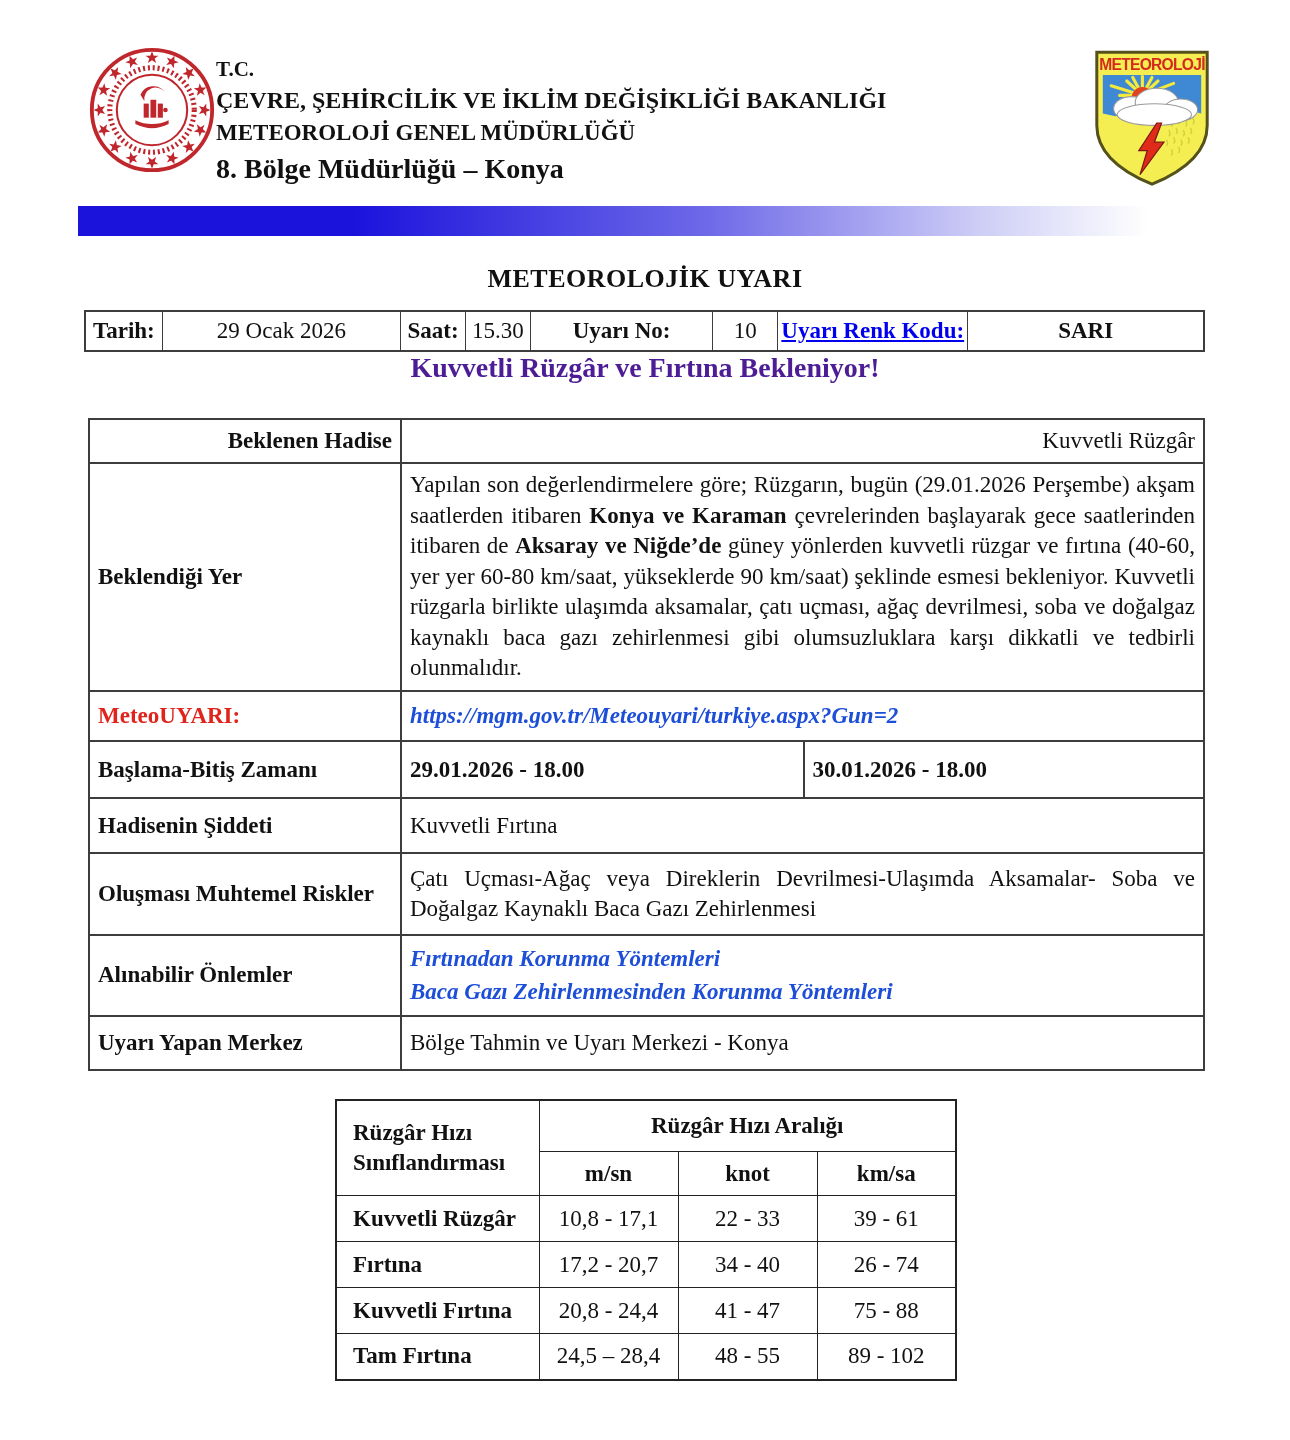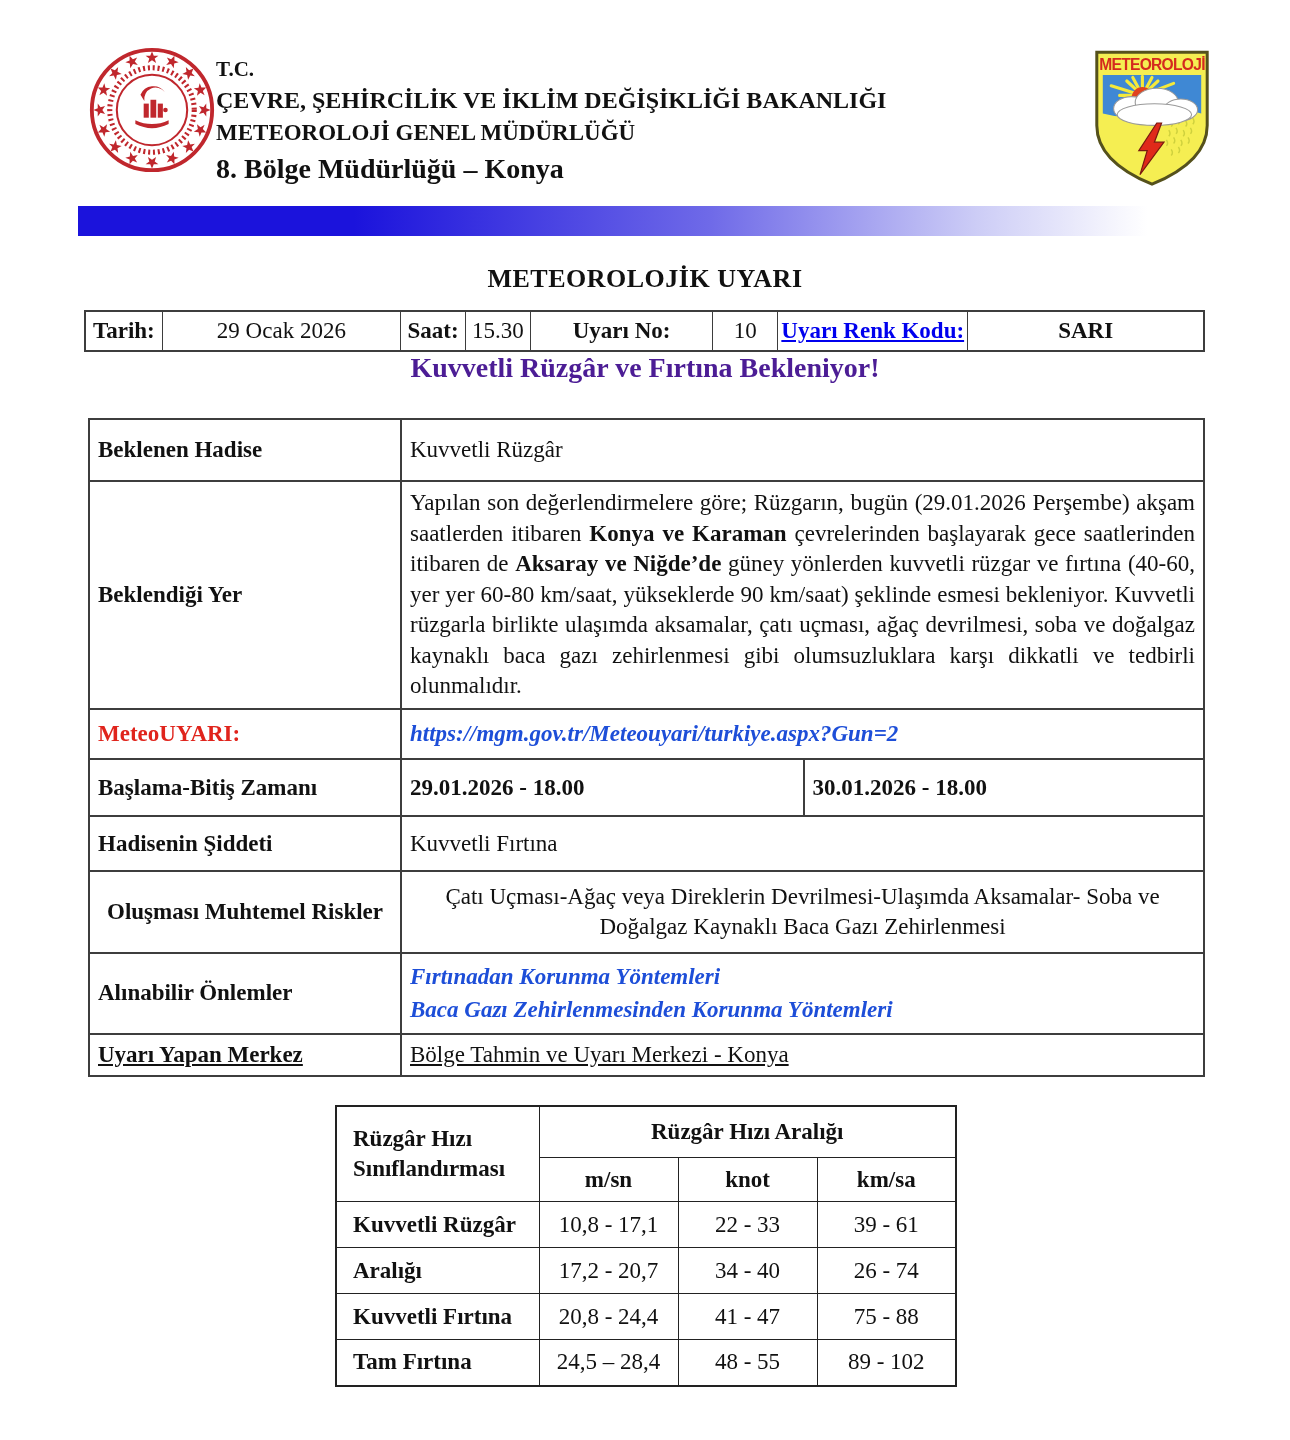--- a/index.html
+++ b/index.html
@@ -91,28 +91,28 @@
     border: 2px solid #3d3d3d;
     vertical-align: middle;
     font-size: 23px;
     padding: 6px 8px;
   }
   .details-table td.label-cell {
     width: 312px;
     font-weight: bold;
     padding-left: 8px;
   }
-  .row-hadise td { height: 62px; }
+  .row-hadise td { height: 44px; text-align: right; }
   .row-yer td { height: 216px; }
   .row-meteo td { height: 50px; }
   .row-zaman td { height: 57px; }
   .row-siddet td { height: 55px; }
-  .row-risk td { height: 82px; text-align: center; }
+  .row-risk td { height: 82px; }
   .row-onlem td { height: 68px; }
-  .row-merkez td { height: 42px; text-decoration: underline; }
+  .row-merkez td { height: 54px; }
   .para {
     text-align: justify;
     line-height: 1.33;
     padding: 2px 4px 2px 6px;
   }
   .para b { font-weight: bold; }
   .red-label { color: #e0241c; }
   .plain-link {
     color: #1d4ed8;
     font-weight: bold;
@@ -325,21 +325,21 @@
       <th>knot</th>
       <th>km/sa</th>
     </tr>
     <tr class="data-row">
       <td class="name-col">Kuvvetli Rüzgâr</td>
       <td>10,8 - 17,1</td>
       <td>22 - 33</td>
       <td>39 - 61</td>
     </tr>
     <tr class="data-row">
-      <td class="name-col">Aralığı</td>
+      <td class="name-col">Fırtına</td>
       <td>17,2 - 20,7</td>
       <td>34 - 40</td>
       <td>26 - 74</td>
     </tr>
     <tr class="data-row">
       <td class="name-col">Kuvvetli Fırtına</td>
       <td>20,8 - 24,4</td>
       <td>41 - 47</td>
       <td>75 - 88</td>
     </tr>

